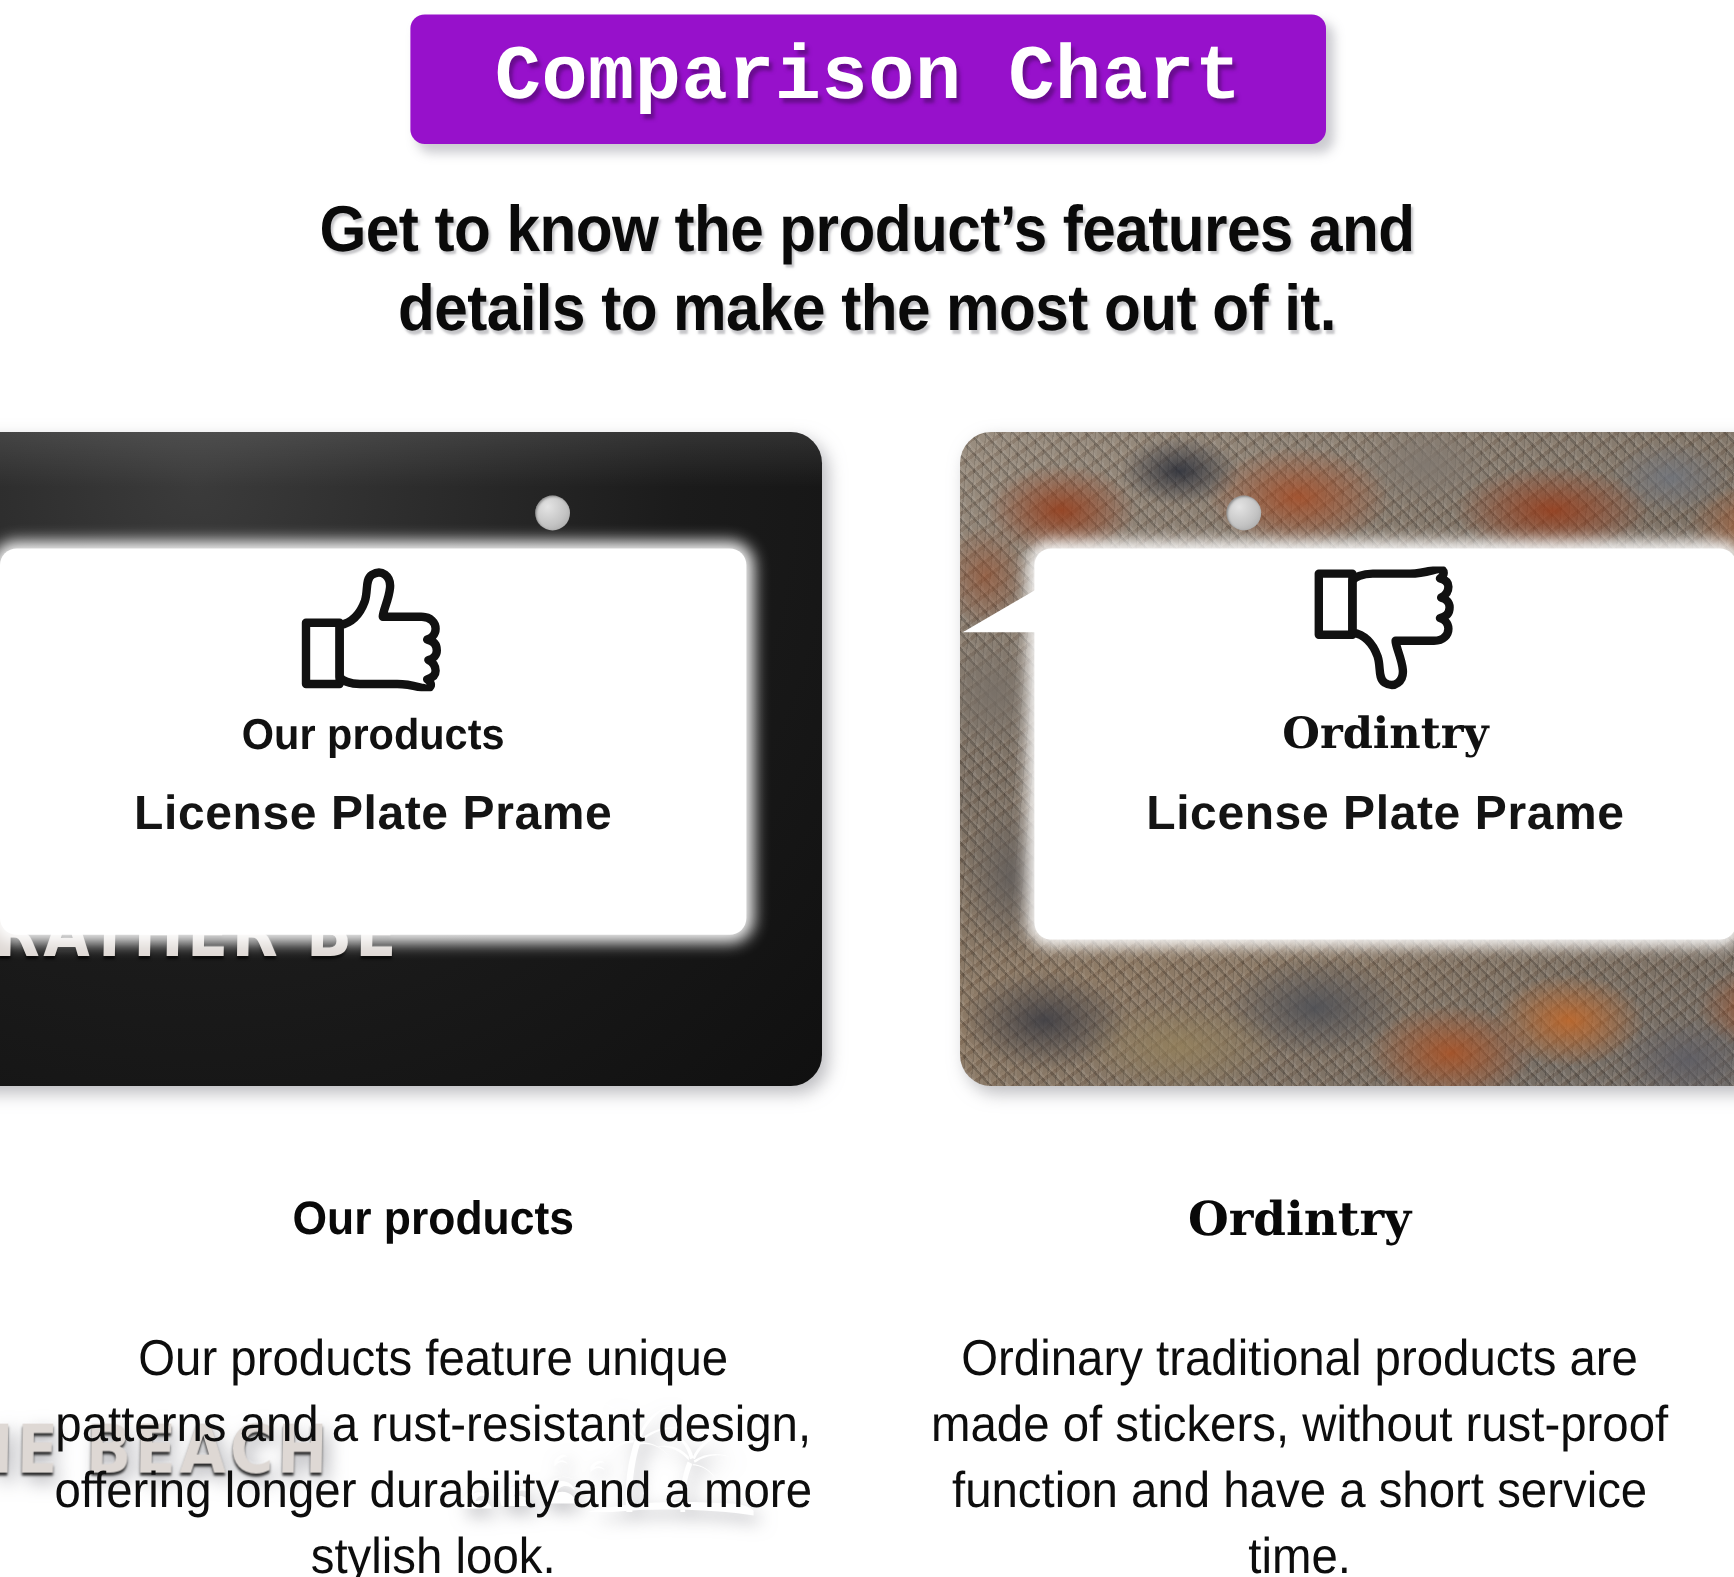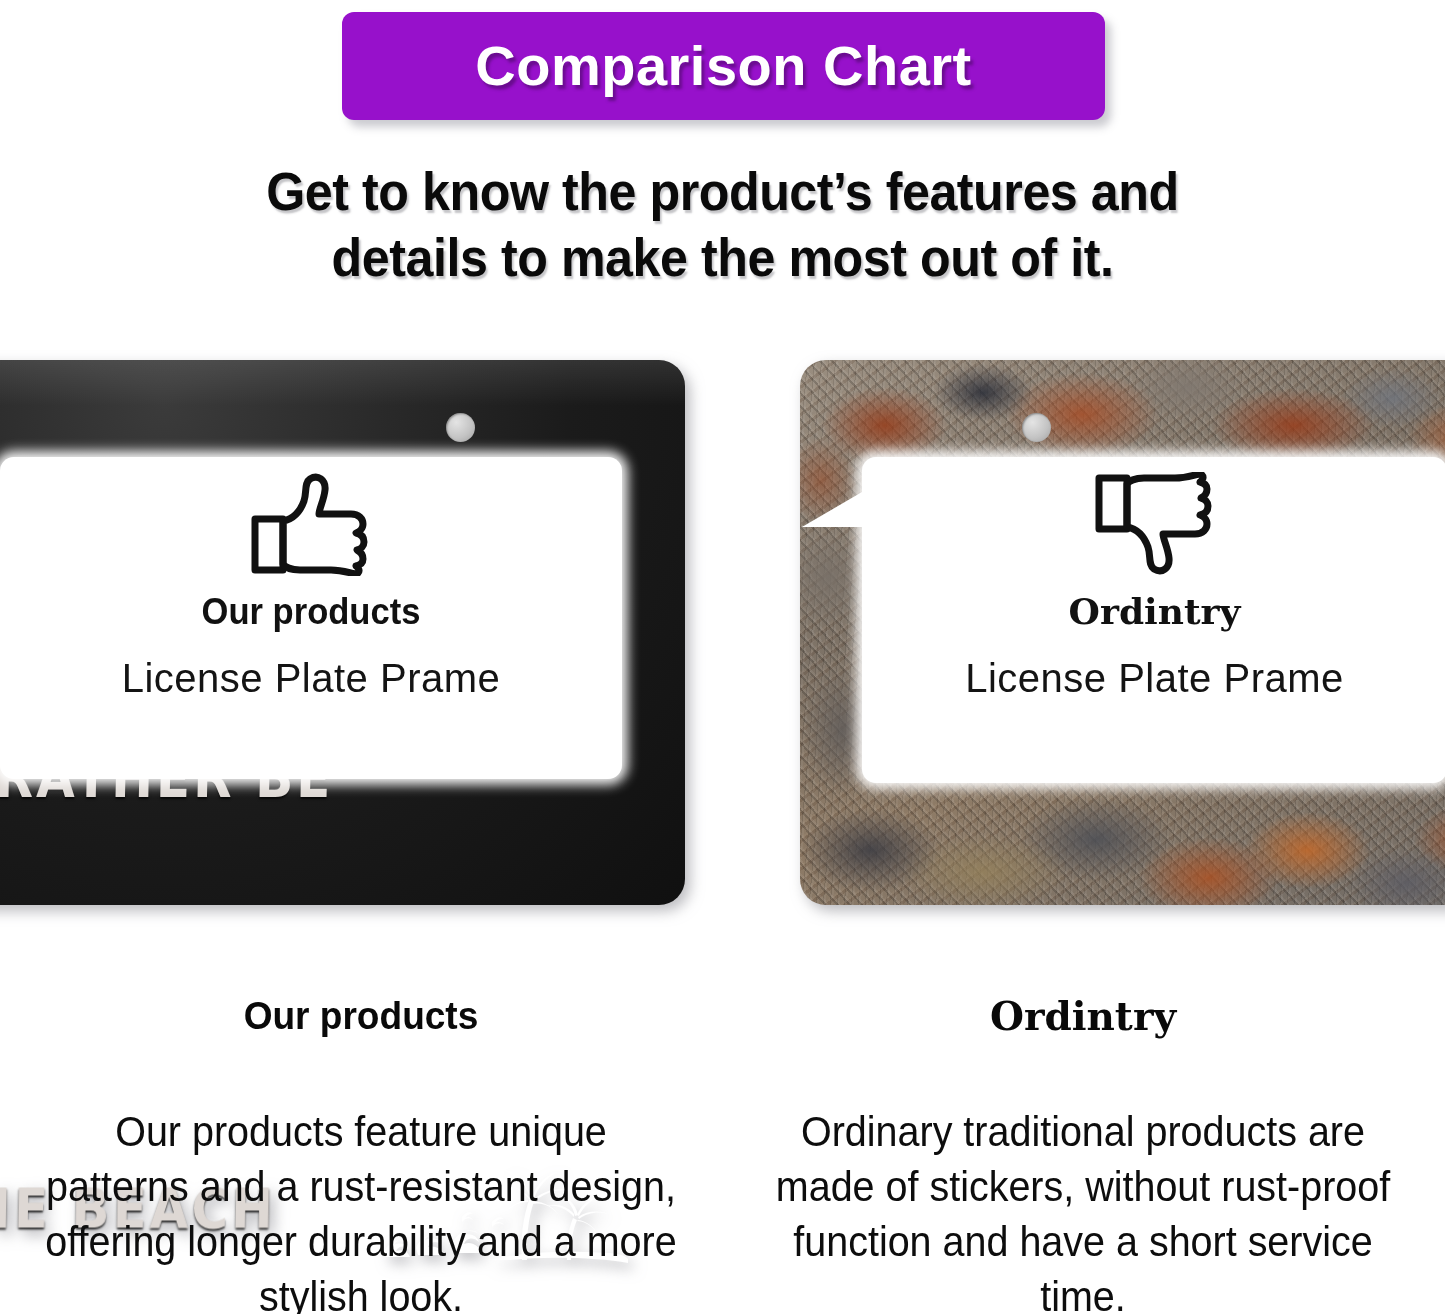--- a/index.html
+++ b/index.html
@@ -24,23 +24,23 @@
     width: 763px;
     height: 108px;
     background: #9711cb;
     border-radius: 12px;
     box-shadow: 6px 7px 9px rgba(140,140,150,0.45);
     display: flex;
     align-items: center;
     justify-content: center;
   }
   #title-banner-text {
-    font-family: Liberation Sans, sans-serif;
-    font-weight: bold;
-    font-size: 56px;
+    font-family: Liberation Mono, monospace;
+    font-weight: bold;
+    font-size: 64px;
     color: #ffffff;
     letter-spacing: 0.5px;
     text-shadow: 3px 4px 3px rgba(70,10,95,0.55);
     white-space: nowrap;
     line-height: 1;
   }
 
   
   #subtitle {
     position: absolute;
@@ -207,21 +207,21 @@
   .frame-label.serif {
     font-family: "DejaVu Serif", "Liberation Serif", serif;
   }
   .frame-label.sans {
     font-family: "Liberation Sans Narrow", "Liberation Sans", sans-serif;
     transform: scaleX(0.96);
   }
   .frame-sub {
     margin-top: 24px;
     font-family: "Liberation Sans", sans-serif;
-    font-weight: 400;
+    font-weight: 700;
     font-size: 40px;
     color: #141414;
     letter-spacing: 0.5px;
     transform: scaleX(1.0);
   }
 
   
   #bottom-columns {
     position: absolute;
     left: 0;

